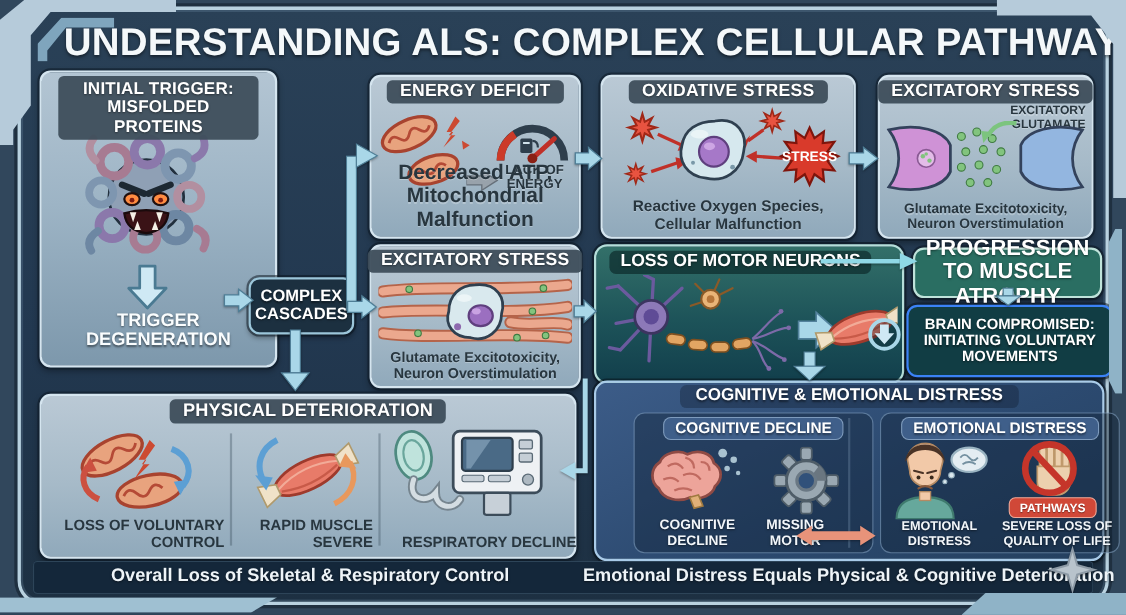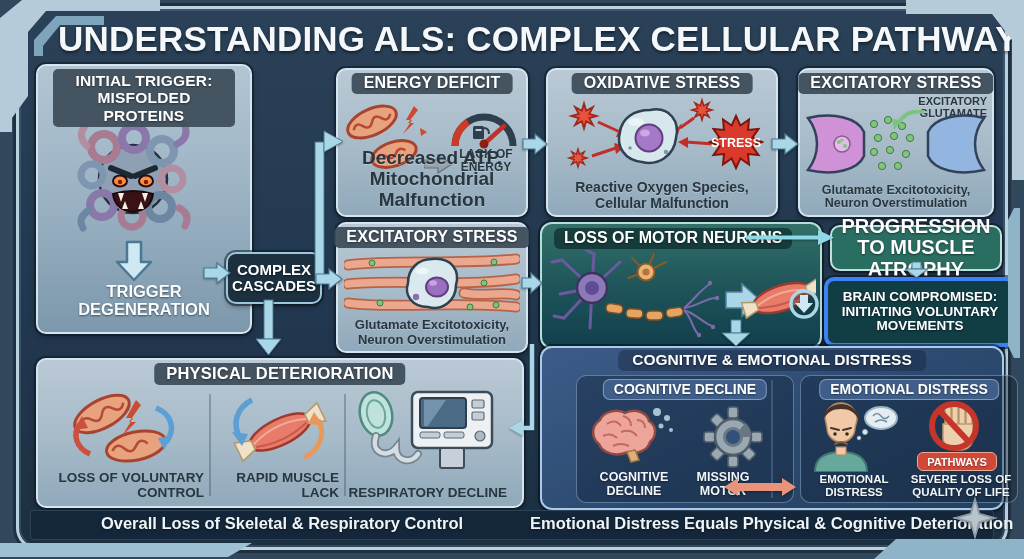--- a/index.html
+++ b/index.html
@@ -62,21 +62,21 @@
     position:absolute;z-index:2;display:flex;align-items:center;justify-content:center;
     text-align:center;color:#fff;font-weight:800;line-height:1.08;
     border-radius:10px;text-shadow:0 1px 2px rgba(0,0,0,.5);
     box-shadow:0 0 0 2px rgba(8,18,28,.5),0 3px 5px rgba(0,0,0,.35);
   }
   #box-cascades{left:226px;top:252px;width:92px;height:48px;font-size:15px;
     background:#1c3040;border:2.5px solid #9cc6da;}
   #box-atrophy{left:830px;top:225px;width:168px;height:42px;font-size:20px;
     background:#2a6e62;border:2px solid #bfe3da;}
   #box-braincomp{left:824px;top:277px;width:176px;height:62px;font-size:13.5px;
-    background:#113d44;border:4px solid #3b82f6;padding:0 4px;}
+    background:#113d44;border:2px solid #3b82f6;padding:0 4px;}
   
   #card-motor{
     position:absolute;left:540px;top:222px;width:278px;height:123px;z-index:2;
     border-radius:12px;border:2px solid #b5ded9;
     background:linear-gradient(180deg,#337069 0%,#1d5359 55%,#123f4c 100%);
     box-shadow:0 0 0 2px rgba(8,18,28,.55),0 3px 6px rgba(0,0,0,.35);
   }
   #card-motor .mhdr{
     position:absolute;left:12px;top:4px;background:rgba(8,34,36,.62);
     color:#fff;font-weight:800;font-size:16px;padding:1px 10px 2px;border-radius:6px;
@@ -404,40 +404,40 @@
         <path d="M28 40 Q58 28 88 40" fill="none" stroke="#f2ab98" stroke-width="2"></path>
         <path d="M30 43 Q58 52 86 43" fill="none" stroke="#c85a48" stroke-width="2"></path>
         <polygon points="88,35 104,30 104,50 88,45" fill="#f0e2c8" stroke="#b09a6c" stroke-width="1.5"></polygon>
         <polygon points="28,35 12,30 12,50 28,45" fill="#f0e2c8" stroke="#b09a6c" stroke-width="1.5"></polygon>
       </g>
       <path d="M30 8 C14 16 10 32 18 46" fill="none" stroke="#5c9fd4" stroke-width="5.5"></path>
       <polygon points="10,40 20,54 26,42" fill="#5c9fd4"></polygon>
       <path d="M82 66 C98 58 104 42 96 28" fill="none" stroke="#e8985c" stroke-width="5"></path>
       <polygon points="102,34 92,20 86,32" fill="#e8985c"></polygon>
     </svg>
-    <div class="pcap" style="left:176px;width:125px;">RAPID MUSCLE LACK</div>
+    <div class="pcap" style="left:176px;width:125px;">RAPID MUSCLE SEVERE</div>
 
     <svg class="icon-abs" style="left:316px;top:28px;" width="150" height="82" viewBox="0 0 150 82">
       <rect x="58" y="4" width="80" height="56" rx="6" fill="#eef1f4" stroke="#3c4c5a" stroke-width="2.5"></rect>
       <rect x="66" y="10" width="46" height="30" rx="3" fill="#4a6a86" stroke="#2e3e4c" stroke-width="2"></rect>
       <polygon points="70,12 92,12 74,38 70,38" fill="#7e9cb4" opacity=".8"></polygon>
       <rect x="118" y="12" width="12" height="8" rx="1.5" fill="#c5ced6" stroke="#5a6a76" stroke-width="1.2"></rect>
       <rect x="118" y="24" width="12" height="8" rx="1.5" fill="#c5ced6" stroke="#5a6a76" stroke-width="1.2"></rect>
       <rect x="66" y="44" width="20" height="6" rx="2" fill="#c5ced6" stroke="#5a6a76" stroke-width="1"></rect>
       <rect x="90" y="44" width="20" height="6" rx="2" fill="#c5ced6" stroke="#5a6a76" stroke-width="1"></rect>
       <circle cx="126" cy="48" r="5" fill="#aeb9c2" stroke="#5a6a76" stroke-width="1.2"></circle>
       <rect x="86" y="60" width="24" height="20" rx="2" fill="#c7d0d8" stroke="#3c4c5a" stroke-width="2"></rect>
       <g transform="rotate(-12 22 26)">
         <ellipse cx="22" cy="26" rx="16" ry="22" fill="#bfe3dc" stroke="#4e8a80" stroke-width="2.5"></ellipse>
         <ellipse cx="22" cy="26" rx="9" ry="14" fill="none" stroke="#6aa69c" stroke-width="2"></ellipse>
       </g>
       <path d="M22 48 C16 66 34 70 42 60 C42 74 58 76 64 66" fill="none" stroke="#76858f" stroke-width="8" stroke-linecap="round"></path>
       <path d="M22 48 C16 66 34 70 42 60 C42 74 58 76 64 66" fill="none" stroke="#d4dde2" stroke-width="4.5" stroke-linecap="round"></path>
     </svg>
-    <div class="pcap" style="left:301px;width:168px;">RESPIRATORY DECLINE</div>
+    <div class="pcap" style="left:318px;width:168px;">RESPIRATORY DECLINE</div>
   </div>
 
   <div id="panel-cog">
     <div class="chdr">COGNITIVE &amp; EMOTIONAL DISTRESS</div>
     <div id="cog-div"></div>
 
     <div class="subbox" style="left:10px;">
       <div class="subhdr">COGNITIVE DECLINE</div>
       <svg class="icon-abs" style="left:6px;top:28px;" width="100" height="64" viewBox="0 0 100 64">
         <path d="M16 40 C8 34 8 22 17 16 C20 8 34 4 42 9 C52 4 64 8 66 17 C74 22 74 32 67 38 C65 46 54 51 45 48 C34 53 20 50 16 40 Z" fill="#eda49a" stroke="#8f4a44" stroke-width="2.5"></path>

